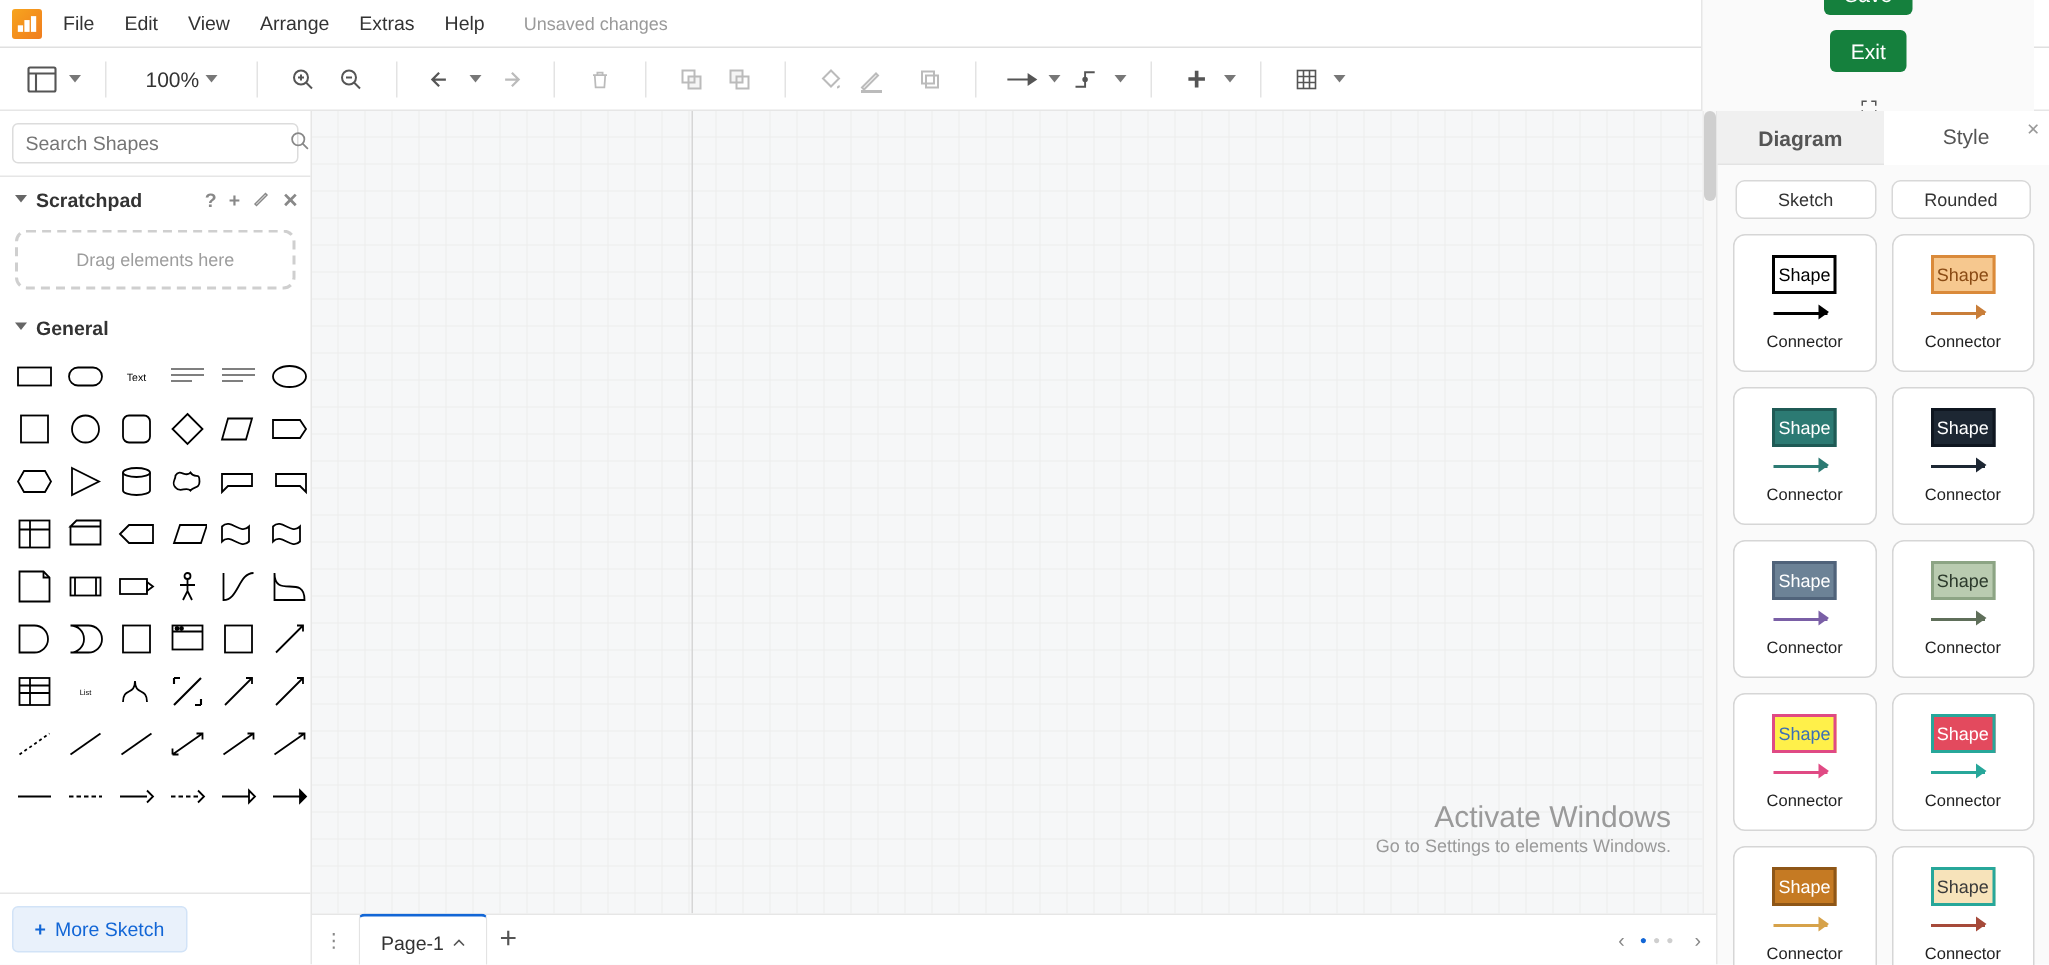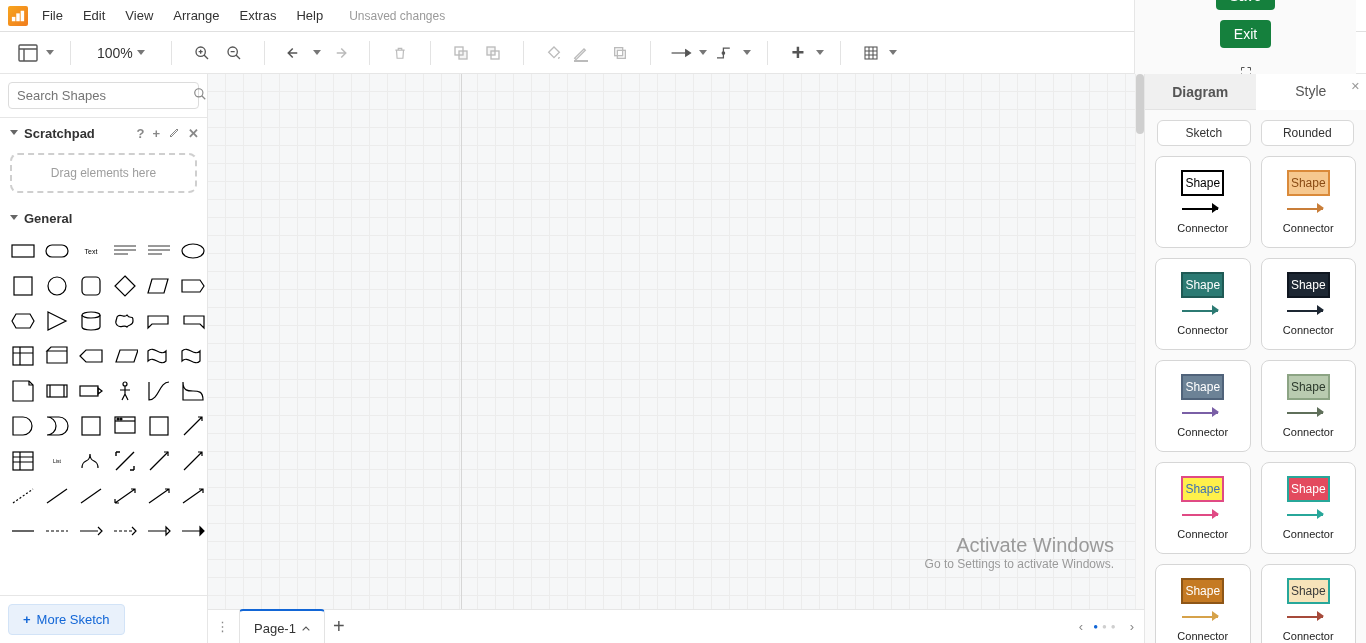--- a/index.html
+++ b/index.html
@@ -635,21 +635,21 @@
             <text x="631" y="404" class="shape-label">Subprocess 1</text>
             <rect x="410" y="504" width="120" height="36" rx="18" class="shape-node"></rect>
             <text x="470" y="522" class="shape-label">End</text>
           </svg>
         <div class="vscroll-mock">
             <div class="vscroll-thumb"></div>
           </div>
 
         <div class="watermark">
           <div class="t1">Activate Windows</div>
-          <div class="t2">Go to Settings to activate Windows.</div>
+          <div class="t2">Go to Settings to elements Windows.</div>
         </div>
       </div>
 
       <div class="footer">
         <span class="dots">⋮</span>
         <div class="tab active">
           <span>Page-1</span>
           <svg width="8" height="8" viewBox="0 0 12 12">
               <path d="M1 8l5-5 5 5" fill="none" stroke="#555" stroke-width="1.6"></path>
             </svg>

